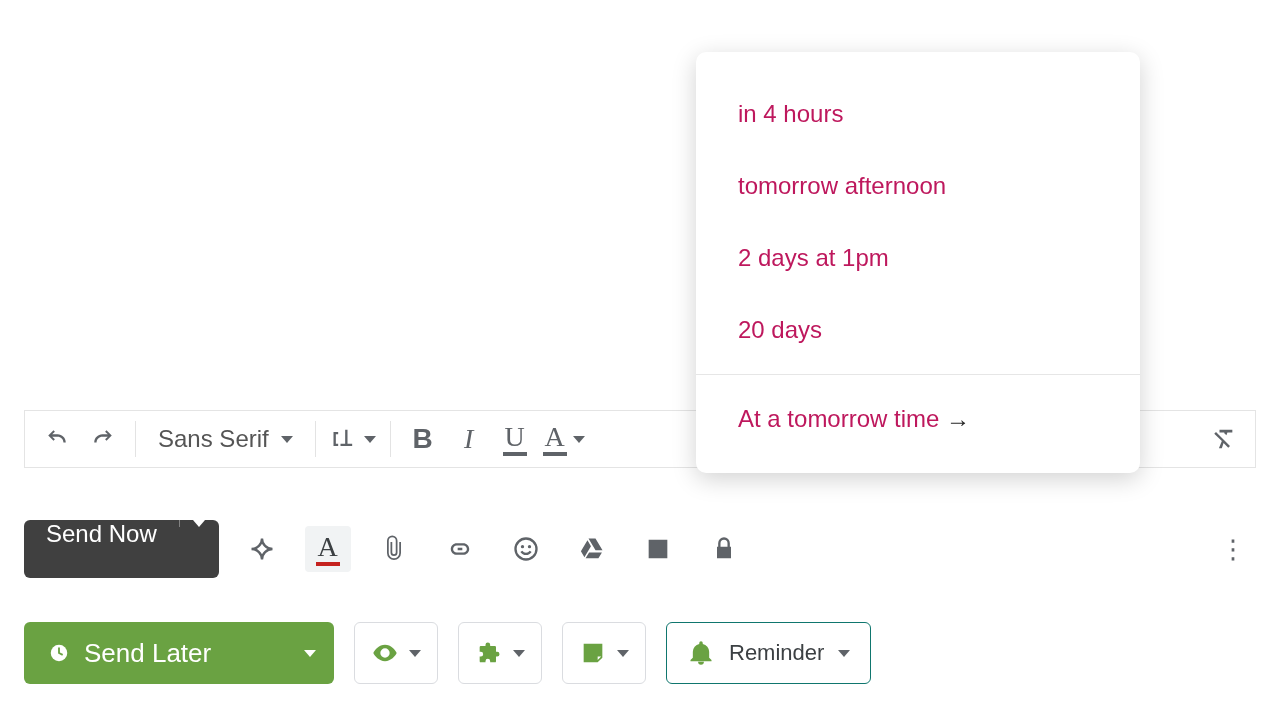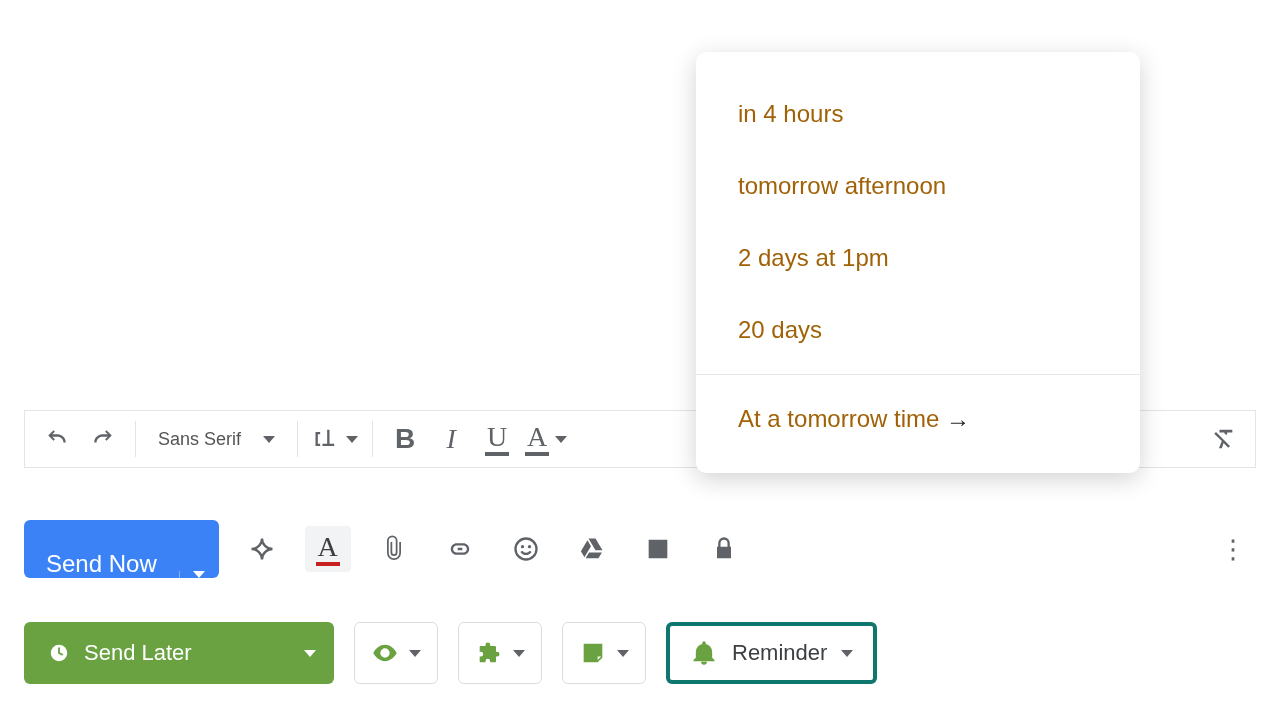--- a/index.html
+++ b/index.html
@@ -38,23 +38,23 @@
   }
   .tb-sep {
     width: 1px;
     height: 36px;
     background: #e3e3e3;
     margin: 0 4px;
   }
   .font-family {
     display: flex;
     align-items: center;
-    gap: 22px;
+    gap: 12px;
     color: #555;
-    font-size: 18px;
+    font-size: 24px;
     padding: 0 8px;
     cursor: pointer;
   }
   .caret {
     width: 0; height: 0;
     border-left: 6px solid transparent;
     border-right: 6px solid transparent;
     border-top: 7px solid #5f6368;
   }
   .remove-fmt {
@@ -66,26 +66,26 @@
     position: absolute;
     left: 24px;
     top: 520px;
     right: 24px;
     height: 58px;
     display: flex;
     align-items: center;
     gap: 20px;
   }
   .send-btn {
-    background: #3b82f6;
+    background: #404040;
     color: #fff;
     height: 58px;
     border-radius: 6px;
     display: flex;
-    align-items: flex-end;
+    align-items: flex-start;
     overflow: hidden;
   }
   .send-btn .main {
     display: flex;
     align-items: center;
     padding: 0 22px;
     font-size: 24px;
     font-weight: 500;
     cursor: pointer;
   }
@@ -131,21 +131,21 @@
   }
   .sl-btn {
     background: #6aa242;
     color: #fff;
     height: 62px;
     width: 310px;
     border-radius: 6px;
     display: flex;
     align-items: center;
     padding: 0 18px 0 24px;
-    font-size: 22px;
+    font-size: 26px;
     font-weight: 500;
     cursor: pointer;
   }
   .sl-btn .sl-label { margin-left: 14px; }
   .sl-btn .caret { margin-left: auto; border-top-color: #fff; }
   .sq-btn {
     height: 62px;
     min-width: 84px;
     border: 1px solid #dadce0;
     background: #fff;
@@ -154,21 +154,21 @@
     align-items: center;
     justify-content: center;
     gap: 10px;
     cursor: pointer;
     padding: 0 16px;
     color: #3c4043;
   }
   .sq-btn .g-icon { color: #6aa242; }
   .pill-btn {
     height: 62px;
-    border: 4px solid #0f766e;
+    border: 1px solid #0f766e;
     background: #fff;
     border-radius: 6px;
     display: flex;
     align-items: center;
     gap: 14px;
     cursor: pointer;
     padding: 0 20px;
     font-size: 22px;
     color: #3c4043;
   }
@@ -182,21 +182,21 @@
     width: 444px;
     background: #fff;
     border-radius: 10px;
     box-shadow: 0 6px 24px rgba(0,0,0,0.18);
     padding: 26px 0 18px;
     z-index: 50;
   }
   .popup .item {
     padding: 22px 42px;
     font-size: 24px;
-    color: #a16207;
+    color: #be185d;
     cursor: pointer;
   }
   .popup .divider {
     height: 1px;
     background: #e6e6e6;
     margin: 8px 0;
   }
   .arrow-right::after {
     content: "  →";
     color: #242424;

